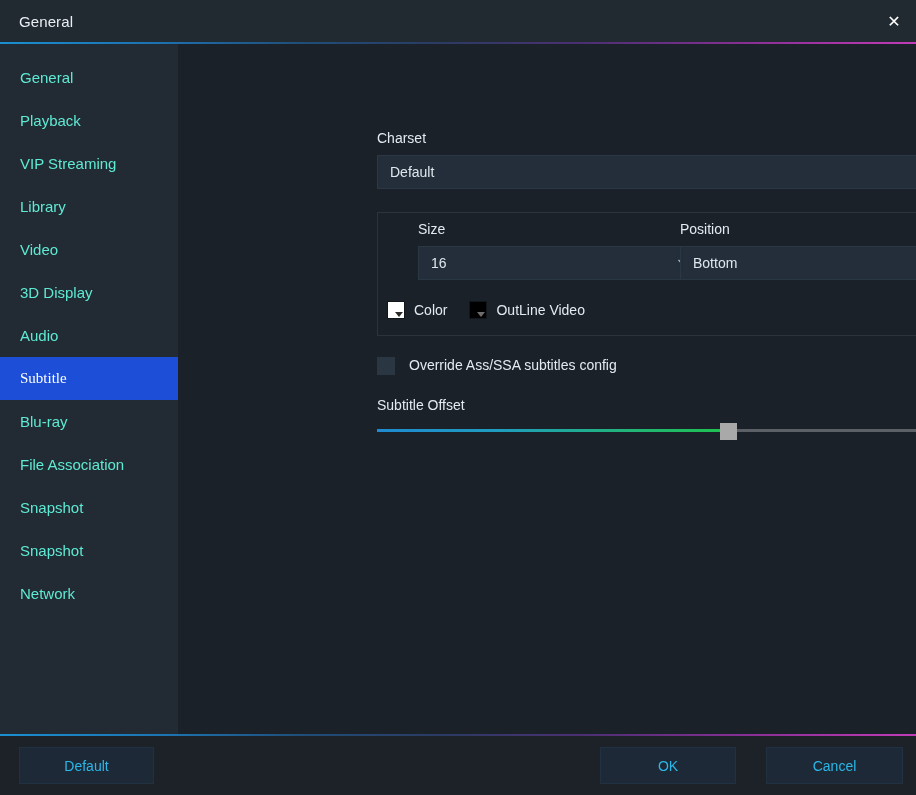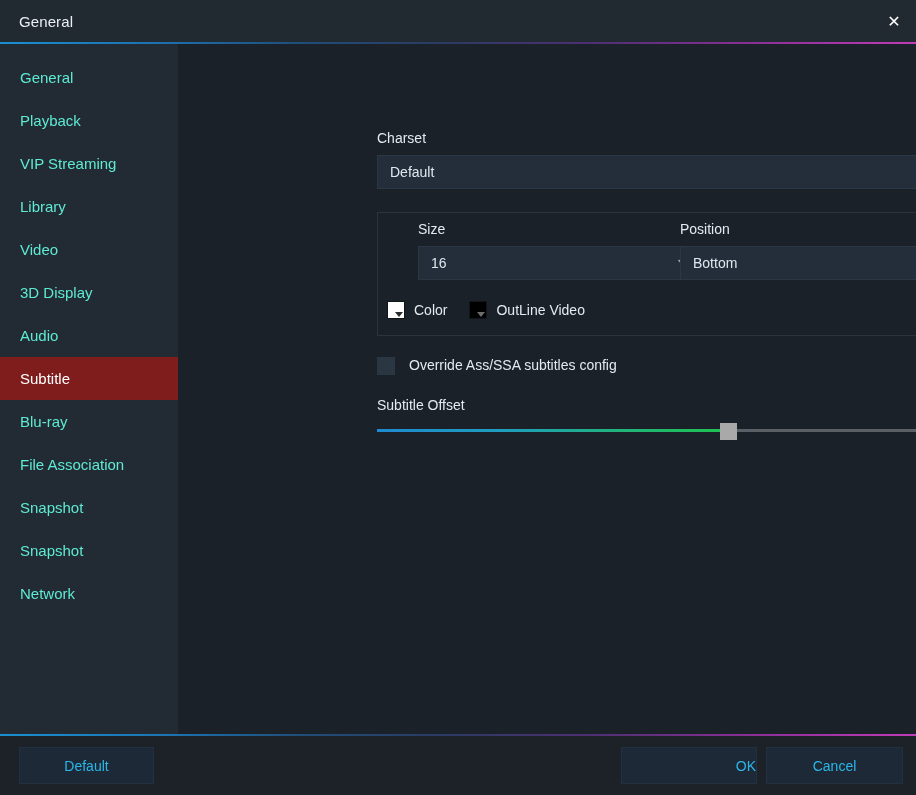--- a/index.html
+++ b/index.html
@@ -83,22 +83,23 @@
     height: 43px;
     display: flex;
     align-items: center;
     padding-left: 20px;
     font-size: 15px;
     color: #5eead4;
     cursor: pointer;
     box-sizing: border-box;
   }
   .side-item.active {
-    background: #7f1d1d;
+    background: #1d4ed8;
     color: #ffffff;
+    font-family: Liberation Serif, serif;
   }
 
   .content {
     flex: 1 1 auto;
     background: #1b2128;
     position: relative;
     padding: 0 14px 0 21px;
     box-sizing: border-box;
   }
 
@@ -273,21 +274,21 @@
     color: #2bb7e9;
     font-size: 14px;
     display: flex;
     align-items: center;
     justify-content: center;
     cursor: pointer;
     border: 1px solid #223141;
     box-sizing: border-box;
   }
   .btn-default { left: 19px;  width: 135px; }
-  .btn-ok      { left: 621px; width: 136px; justify-content: flex-end; }
+  .btn-ok      { left: 600px; width: 136px; }
   .btn-cancel  { left: 766px; width: 137px; }
 </style>
 </head>
 <body>
 
 <div class="window">
 
   <div class="titlebar">
     <div class="titlebar-title">General</div>
     <div class="titlebar-close">✕</div>

